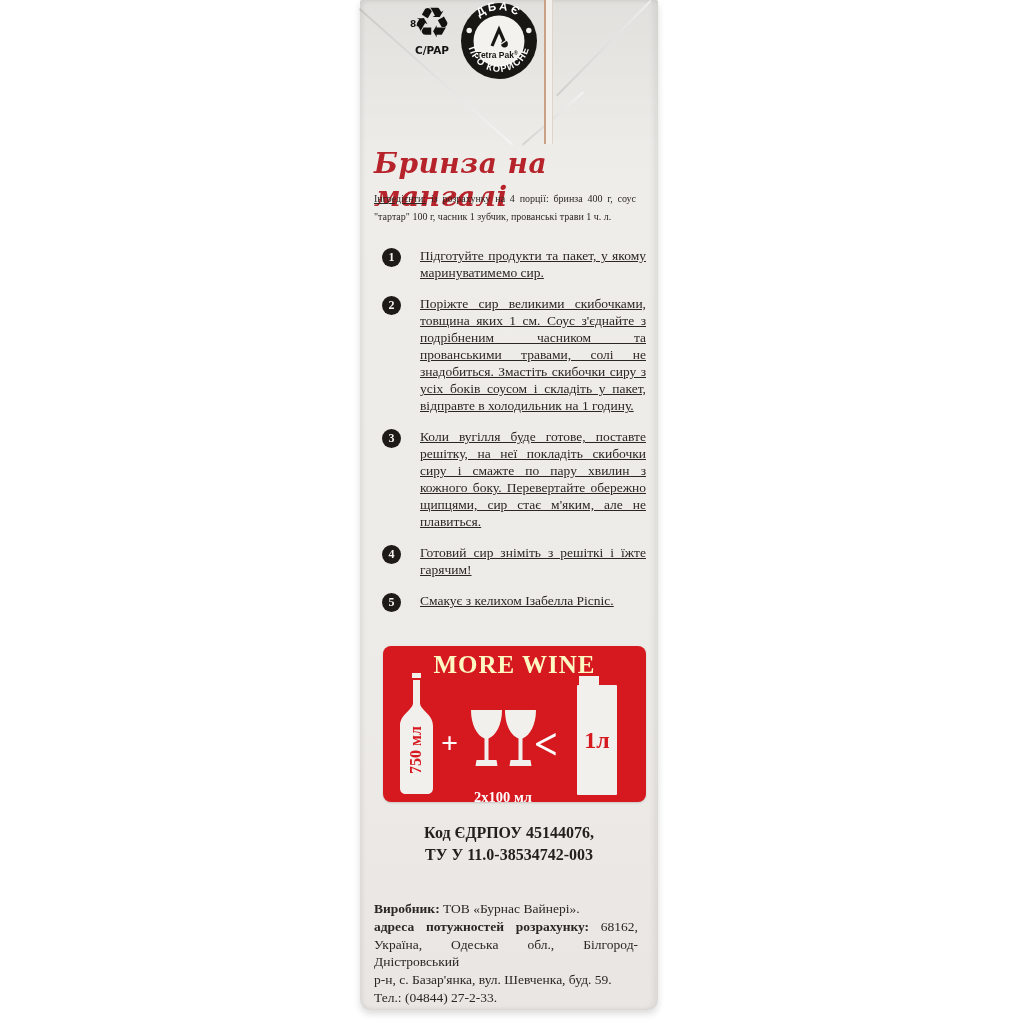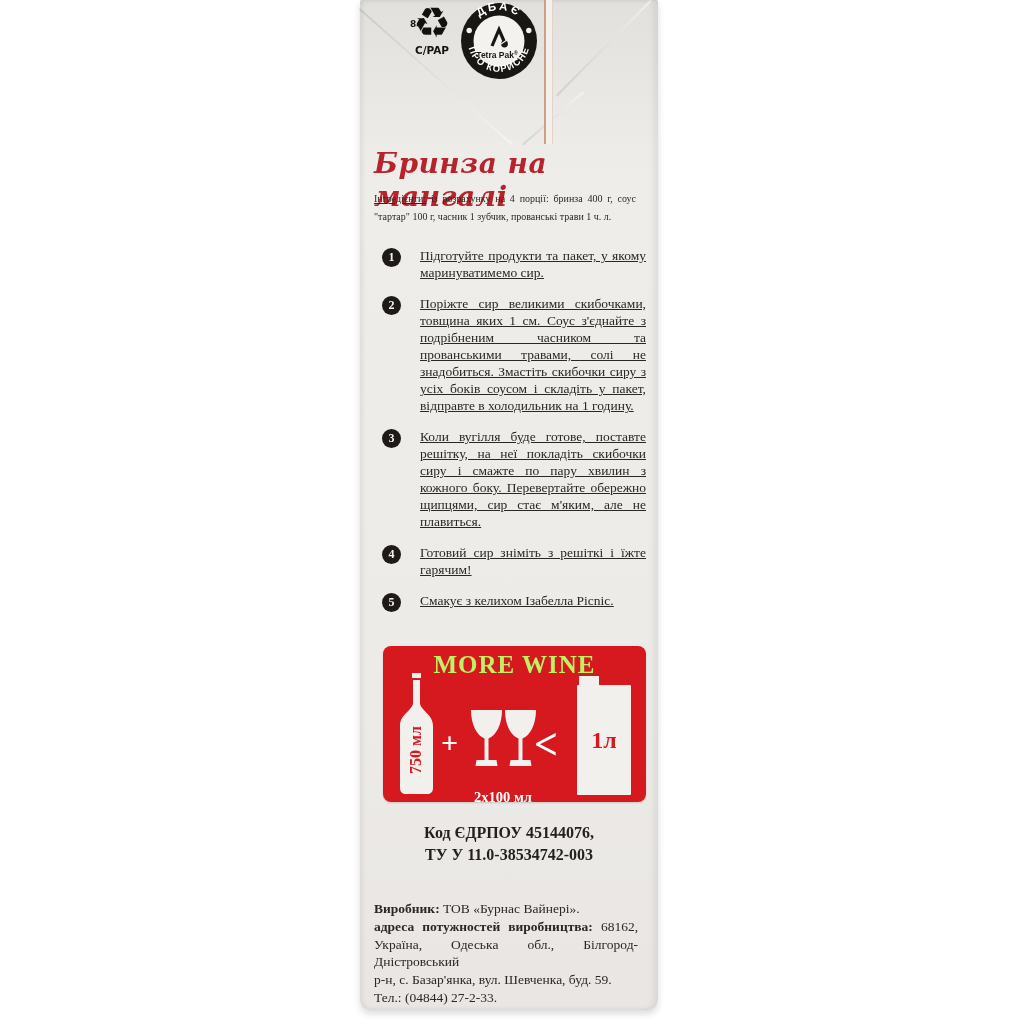--- a/index.html
+++ b/index.html
@@ -48,35 +48,35 @@
   .step .num{flex:0 0 38px;}
   .step .num i{display:block;width:19px;height:19px;margin-top:1px;border-radius:50%;
     background:#1d1a17;color:#f5f3f0;font-style:normal;font-weight:bold;font-size:12px;
     line-height:19px;text-align:center;}
   .step p{flex:1;font-size:13.5px;line-height:17px;text-align:justify;text-decoration:underline;}
 
   
   .promo{position:absolute;left:23px;top:646px;width:263px;height:156px;
     background:var(--red);border-radius:8px;box-shadow:0 1px 2px rgba(0,0,0,0.15);}
   .promo-title{position:absolute;left:0;top:5px;width:100%;text-align:center;
-    color:#bef264;font-weight:bold;font-size:25px;letter-spacing:1px;}
+    color:#fef9c3;font-weight:bold;font-size:25px;letter-spacing:1px;}
   .bottle{position:absolute;left:15px;top:26px;width:37px;height:123px;}
   .bottle svg{position:absolute;left:0;top:0;}
   .bottle .b-label{position:absolute;left:18px;top:78px;transform:translate(-50%,-50%) rotate(-90deg);
     white-space:nowrap;color:var(--red);font-weight:bold;font-size:16px;}
   .plus{position:absolute;left:58px;top:80px;color:#fff;font-weight:bold;font-size:30px;}
   .glasses{position:absolute;left:84px;top:64px;width:72px;text-align:center;}
   .glasses .pair{display:flex;justify-content:center;}
   .glasses .pair svg+svg{margin-left:-1px;}
   .g-label{margin-top:16px;color:#fff;font-weight:bold;font-size:14.5px;white-space:nowrap;}
   .lt{position:absolute;left:151px;top:74px;color:#fff;font-weight:bold;font-size:42px;
     transform:scaleY(1.05);}
   .carton-icon{position:absolute;left:194px;top:30px;width:54px;height:119px;}
   .carton-icon .tab{position:absolute;left:2px;top:0;width:20px;height:9px;background:#f2f0ed;}
-  .carton-icon .cbody{position:absolute;left:0;top:9px;width:54px;height:110px;background:#f2f0ed;
+  .carton-icon .cbody{position:absolute;left:0;top:9px;width:40px;height:110px;background:#f2f0ed;
     border-radius:1px;display:flex;align-items:center;justify-content:center;}
   .carton-icon .cbody span{color:var(--red);font-weight:bold;font-size:24px;}
 
   
   .reg{position:absolute;left:0;top:822px;width:100%;text-align:center;
     font-weight:bold;font-size:16px;line-height:21.5px;color:#221f1c;}
   .producer{position:absolute;left:14px;top:900px;width:264px;
     font-size:13.5px;line-height:17.8px;}
   .pline{text-align:left;}
   .pline.just{text-align:justify;text-align-last:justify;}
@@ -191,20 +191,20 @@
       </div>
     </div>
 
     <div class="reg">
       <div>Код ЄДРПОУ 45144076,</div>
       <div>ТУ У 11.0-38534742-003</div>
     </div>
 
     <div class="producer" id="producer">
         <div class="pline"><b>Виробник:</b><span> ТОВ «Бурнас Вайнері».</span></div>
-        <div class="pline just"><b>адреса потужностей виробництва:</b><span> 68162,</span></div>
+        <div class="pline just"><b>адреса потужностей розрахунку:</b><span> 68162,</span></div>
         <div class="pline just"><span>Україна, Одеська обл., Білгород-Дністровський</span></div>
         <div class="pline"><span>р-н, с. Базар'янка, вул. Шевченка, буд. 59.</span></div>
         <div class="pline"><span>Тел.: (04844) 27-2-33.</span></div>
       </div>
 
   </div>
 </div>
 
 </body></html>

